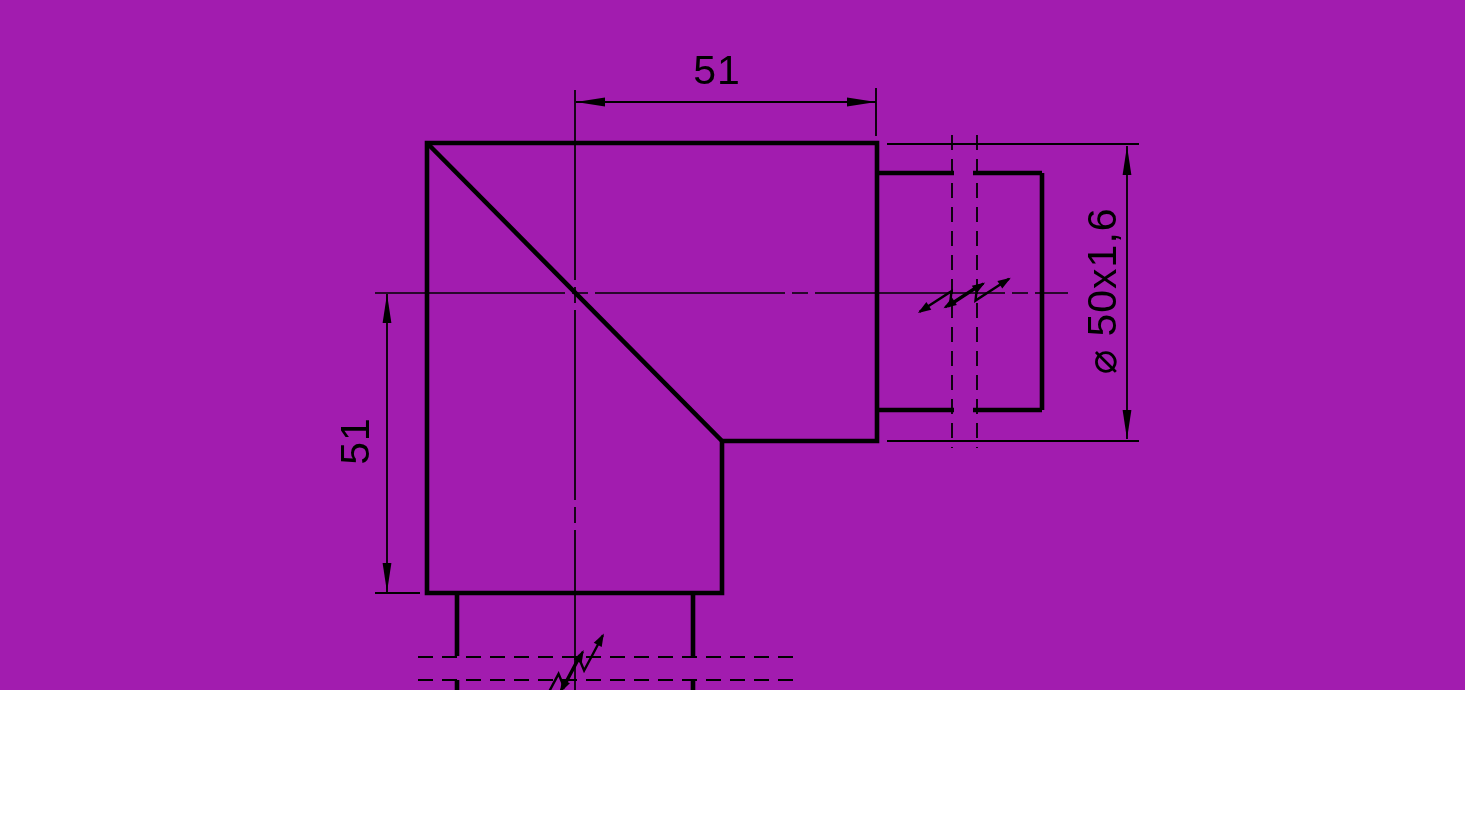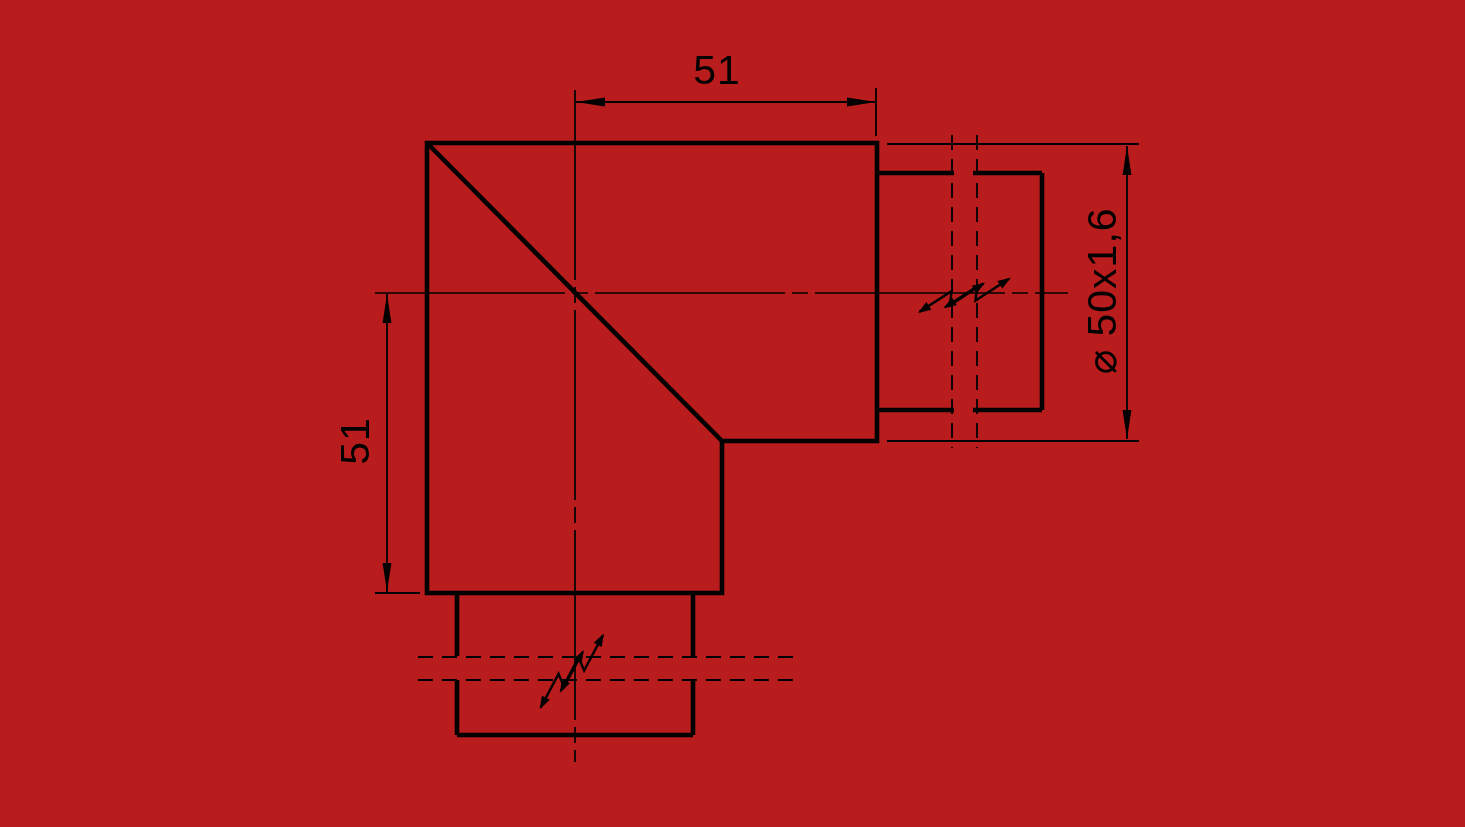--- a/index.html
+++ b/index.html
@@ -3,22 +3,22 @@
 <meta charset="utf-8">
 <style>
   html, body {
     margin: 0;
     padding: 0;
     background: #ffffff;
   }
   .canvas {
     position: relative;
     width: 1465px;
-    height: 827px;
-    background: #b91c1c;
+    height: 690px;
+    background: #a21caf;
     overflow: hidden;
   }
   .canvas svg {
     position: absolute;
     left: 0;
     top: 0;
   }
   
   .k {
     stroke: #000000;

